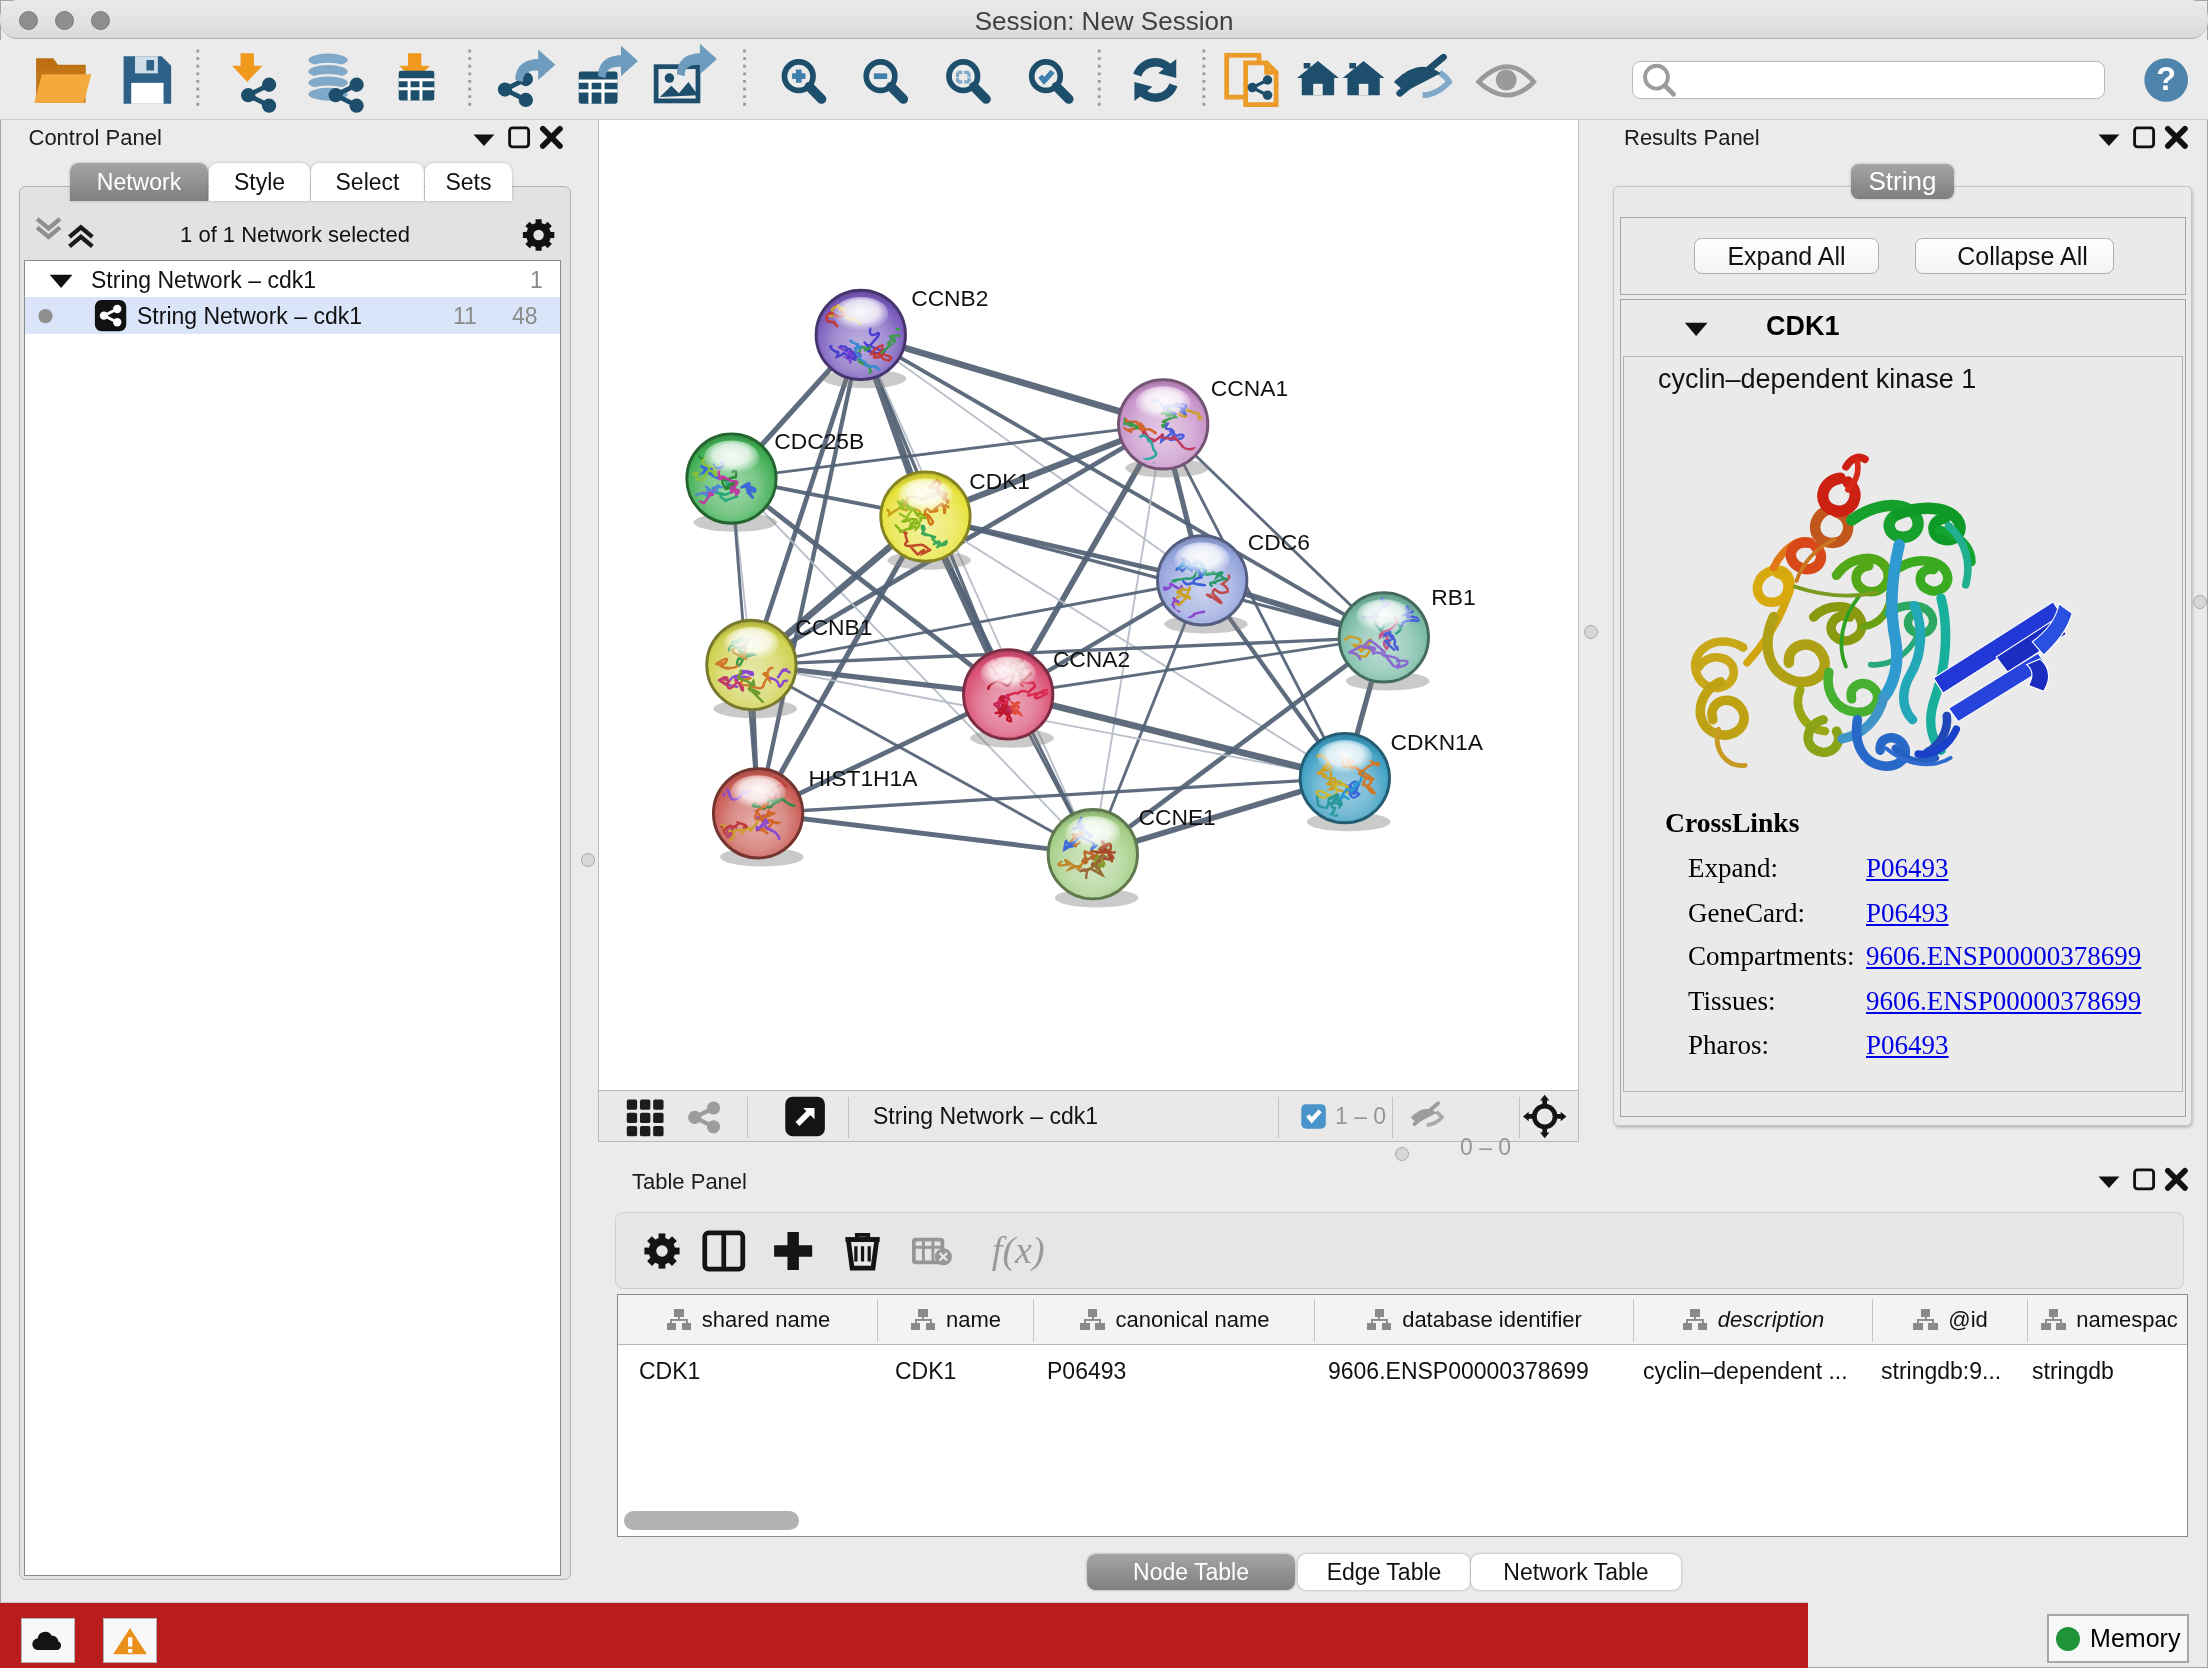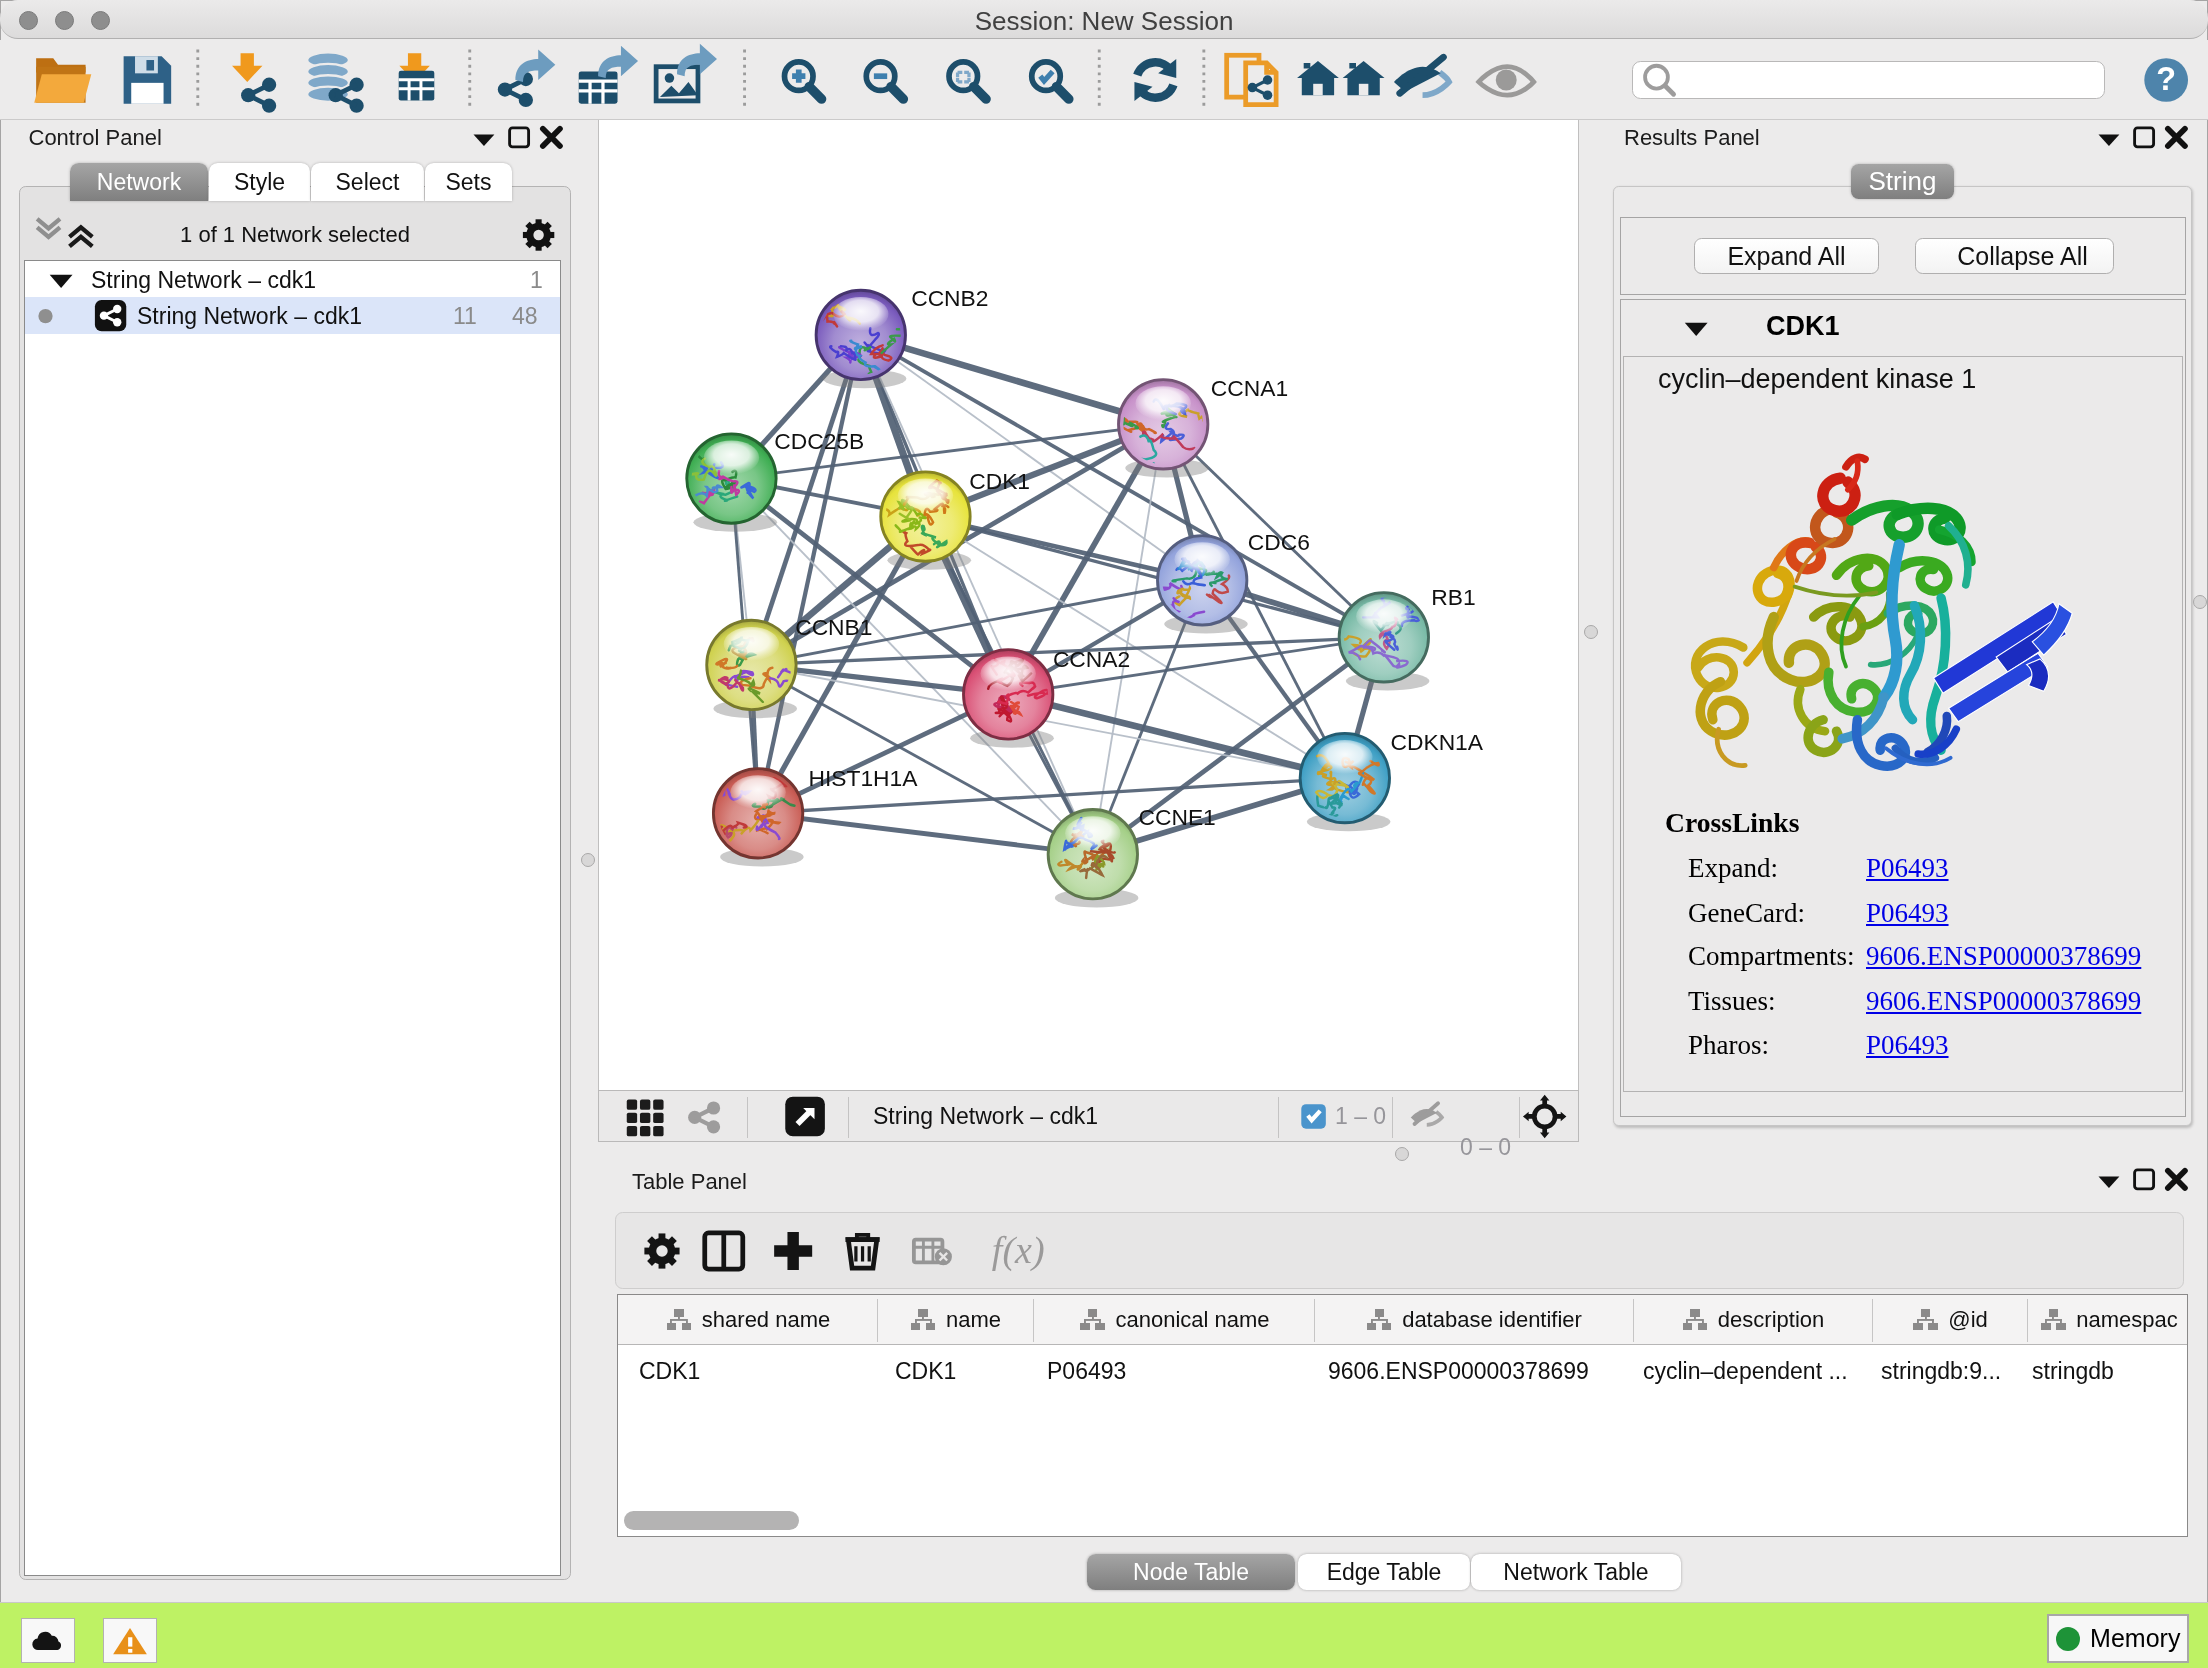--- a/index.html
+++ b/index.html
@@ -73,21 +73,21 @@
    linear-gradient(#8b8a8a,#8b8a8a) 5.7px 11.4px/17px 1.9px no-repeat,
    linear-gradient(#8b8a8a,#8b8a8a) 5.7px 11.4px/1.9px 4.8px no-repeat,
    linear-gradient(#8b8a8a,#8b8a8a) 21px 11.4px/1.9px 4.8px no-repeat; }
 .hicon::before, .hicon2::before { content:""; position:absolute; left:9.5px; top:1.9px; width:9.5px; height:7.6px; background:#8b8a8a; }
 .hicon::after, .hicon2::after { content:""; position:absolute; left:1.9px; top:15px; width:9.5px; height:7.6px; background:#8b8a8a; box-shadow:15px 0 0 #8b8a8a; }
 
 
 .btab { position:absolute; top:1554px; height:36px; line-height:36px; text-align:center;
   font-size:23px; background:#fff; color:#111; border-radius:8.6px; box-shadow:0 0 2.9px rgba(0,0,0,.3); }
 .btab.tabsel { background:linear-gradient(#a5a5a5,#7f7f7f); color:#fff; }
-#statusbar { left:0; top:1602px; width:2208px; height:67px; background:#bef264;
+#statusbar { left:0; top:1602px; width:1808px; height:67px; background:#b91c1c;
   border-top:1.9px solid #c9c8c8; }
 .sbtn { position:absolute; top:15px; width:54px; height:45px; background:#f8f8f8;
   border:1.9px solid #b3b2b2; display:flex; align-items:center; justify-content:center; }
 #memorybtn { position:absolute; left:2047px; top:11.4px; width:142px; height:49px;
   background:#f7f7f7; border:2.9px solid #a8a7a7; font-size:25px; color:#000;
   display:flex; align-items:center; justify-content:center; gap:10.5px; }
 </style>
 </head>
 <body>
 <div id="titlebar" class="abs">
@@ -794,21 +794,21 @@
     </g>
     <text x="395" y="53" font-family="Liberation Serif" font-style="italic" font-size="40" fill="#9b9a9a">f(x)</text>
   </svg>
 </div>
 <div class="abs" id="tp-table">
   <div id="tp-header">
     <div class="th" style="left:0; width:259px;"><span class="hicon"></span>shared name</div>
     <div class="th" style="left:259px; width:156px;"><span class="hicon2"></span>name</div>
     <div class="th" style="left:415px; width:282px;"><span class="hicon"></span>canonical name</div>
     <div class="th" style="left:696px; width:319px;"><span class="hicon"></span>database identifier</div>
-    <div class="th" style="left:1015px; width:239px;"><span class="hicon"></span>description</div>
+    <div class="th" style="left:1015px; width:239px;font-style:italic;"><span class="hicon"></span>description</div>
     <div class="th" style="left:1254px; width:155px;"><span class="hicon"></span>@id</div>
     <div class="th" style="left:1409px; width:163px;"><span class="hicon"></span>namespac</div>
     <div class="thsep" style="left:259px;"></div>
     <div class="thsep" style="left:415px;"></div>
     <div class="thsep" style="left:696px;"></div>
     <div class="thsep" style="left:1015px;"></div>
     <div class="thsep" style="left:1254px;"></div>
     <div class="thsep" style="left:1409px;"></div>
   </div>
   <div class="td" style="left:21px;">CDK1</div>

